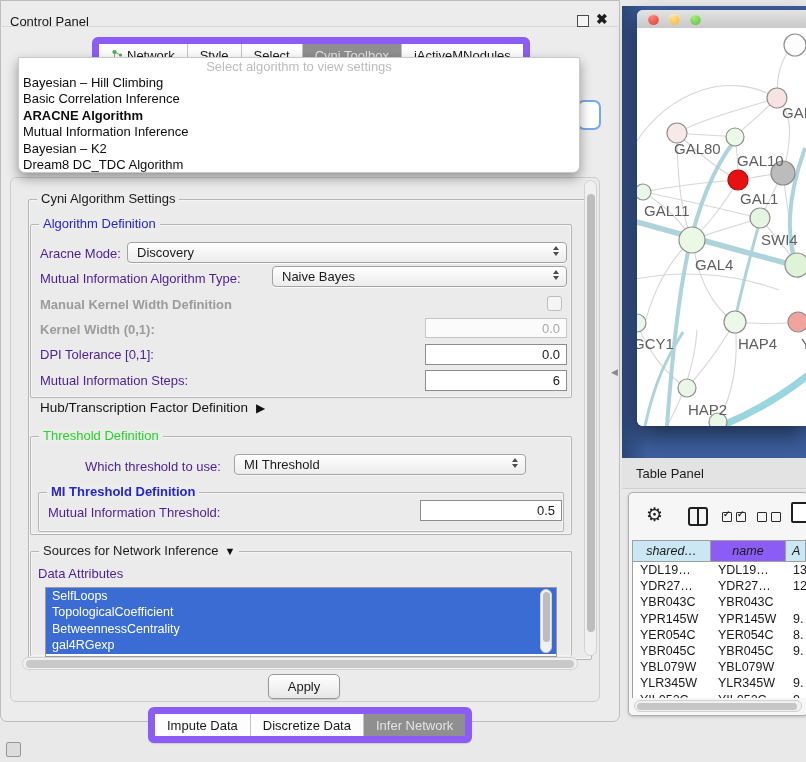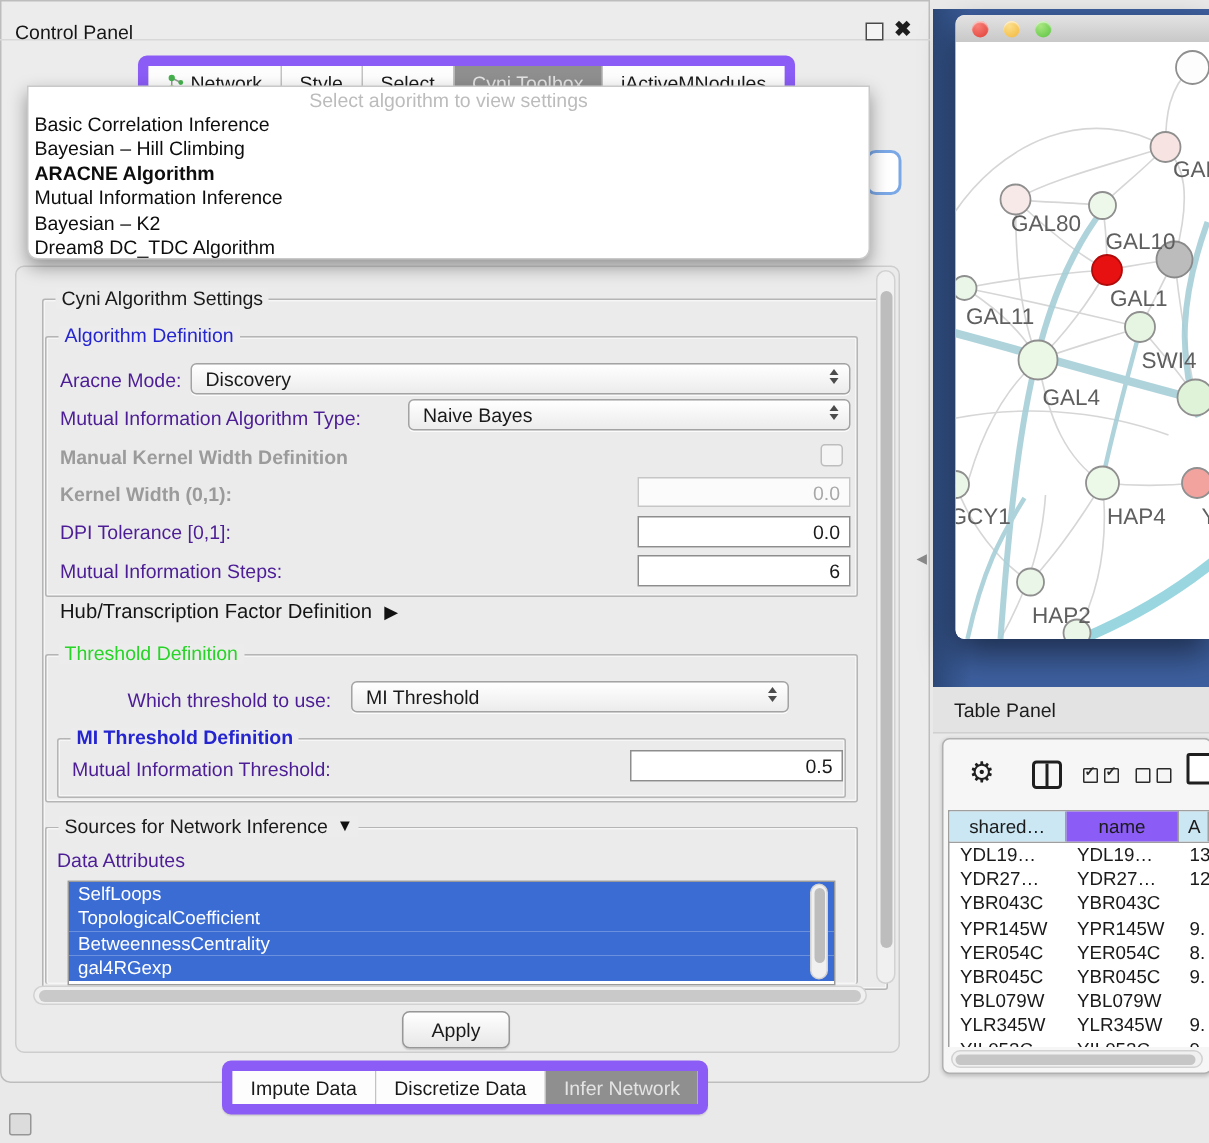--- a/index.html
+++ b/index.html
@@ -61,21 +61,21 @@
   .net-canvas{left:0;top:18px;width:169px;height:398px;background:#fff;}
   .tp-strip{left:622px;top:458px;width:184px;height:30px;background:#e3e3e3;border-bottom:1px solid #d0d0d0;}
   .tp-title{left:636px;top:466px;font-size:13px;color:#1c1c1c;}
   .tablewin{left:628px;top:492px;width:180px;height:224px;background:#f6f6f6;border:1px solid #b0b0b0;
             border-radius:5px;box-sizing:border-box;box-shadow:0 1px 3px rgba(0,0,0,.2);}
   .icon-col{width:16px;height:15px;border:2px solid #1f1f1f;border-radius:3px;}
   .icon-col:after{content:"";position:absolute;left:7px;top:0;width:2px;height:15px;background:#1f1f1f;}
   .cb-sm{width:8px;height:8px;border:1.6px solid #2a2a2a;display:inline-block;border-radius:1px;position:relative;}
   .cb-sm.chk:after{content:"✓";position:absolute;left:0px;top:-4px;font-size:9px;font-weight:bold;color:#2a2a2a;}
   .tbl-header{left:632px;top:540px;width:174px;height:22px;display:grid;grid-template-columns:78px 75px 1fr;
-              border:1px solid #9f9f9f;border-right:none;box-sizing:border-box;}
+              border:1px solid #9f9f9f;border-right:none;box-sizing:border-box;font-style:italic;}
   .th-cell{display:flex;align-items:center;justify-content:center;font-size:12.5px;border-right:1px solid #9f9f9f;
            background:#8b5cf6;overflow:hidden;white-space:nowrap;}
   .th-blue{background:#cbe7f3;}
   .tbl-body{left:632px;top:562px;width:174px;height:136px;overflow:hidden;background:#fff;
             border-left:1px solid #9f9f9f;box-sizing:border-box;}
   .tbl-row{display:grid;grid-template-columns:78px 75px 1fr;height:16.2px;line-height:16.2px;font-size:12.5px;}
   .tbl-row span{padding-left:7px;white-space:nowrap;overflow:hidden;}
   .netlabel{fill:#5f5f5f;font-size:15px;font-family:"Liberation Sans",sans-serif;}
 </style>
 </head>
@@ -207,22 +207,22 @@
       <span>Discretize Data</span>
     </div>
   <div class="tab sel">
       <span>Infer Network</span>
     </div>
 </div>
 
 <div class="abs dropdown">
   <div class="dd-placeholder">Select algorithm to view settings</div>
   <div>
+      <div class="dd-item">Bayesian – Hill Climbing</div>
       <div class="dd-item">Basic Correlation Inference</div>
-      <div class="dd-item">Bayesian – Hill Climbing</div>
       <div class="dd-item bold">ARACNE Algorithm</div>
       <div class="dd-item">Mutual Information Inference</div>
       <div class="dd-item">Bayesian – K2</div>
       <div class="dd-item">Dream8 DC_TDC Algorithm</div>
     </div>
 </div>
 
 <div class="abs" style="left:611px;top:367px;font-size:9px;color:#8a8a8a;">◀</div>
 <div class="abs" style="left:6px;top:742px;width:13px;height:13px;border:1px solid #969696;background:#dcdcdc;border-radius:2px;"></div>
 

